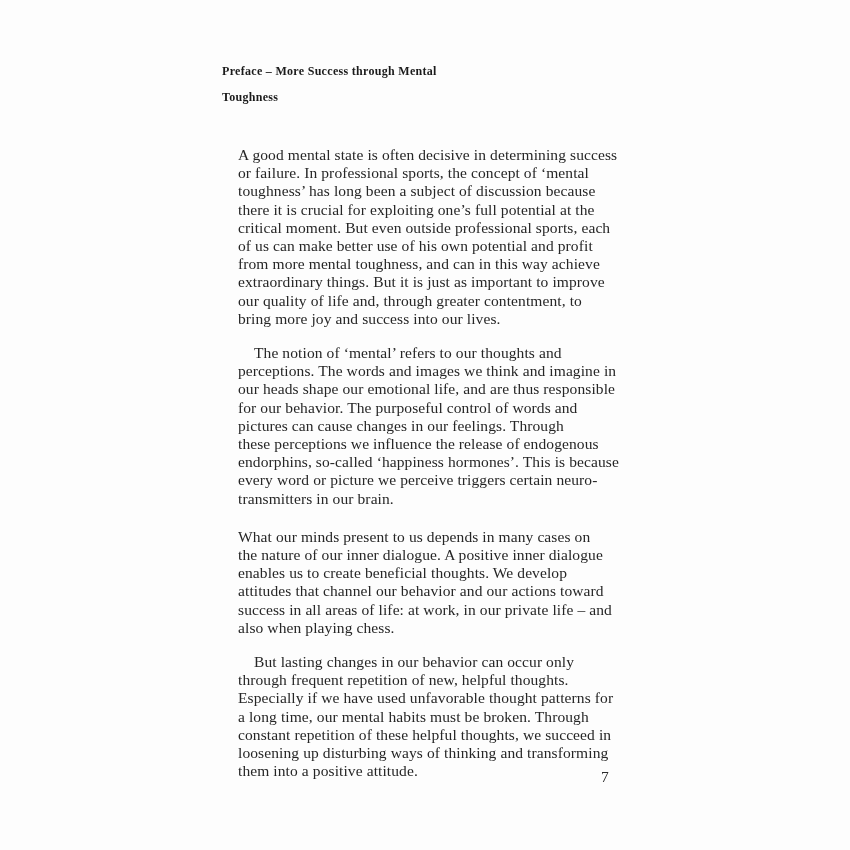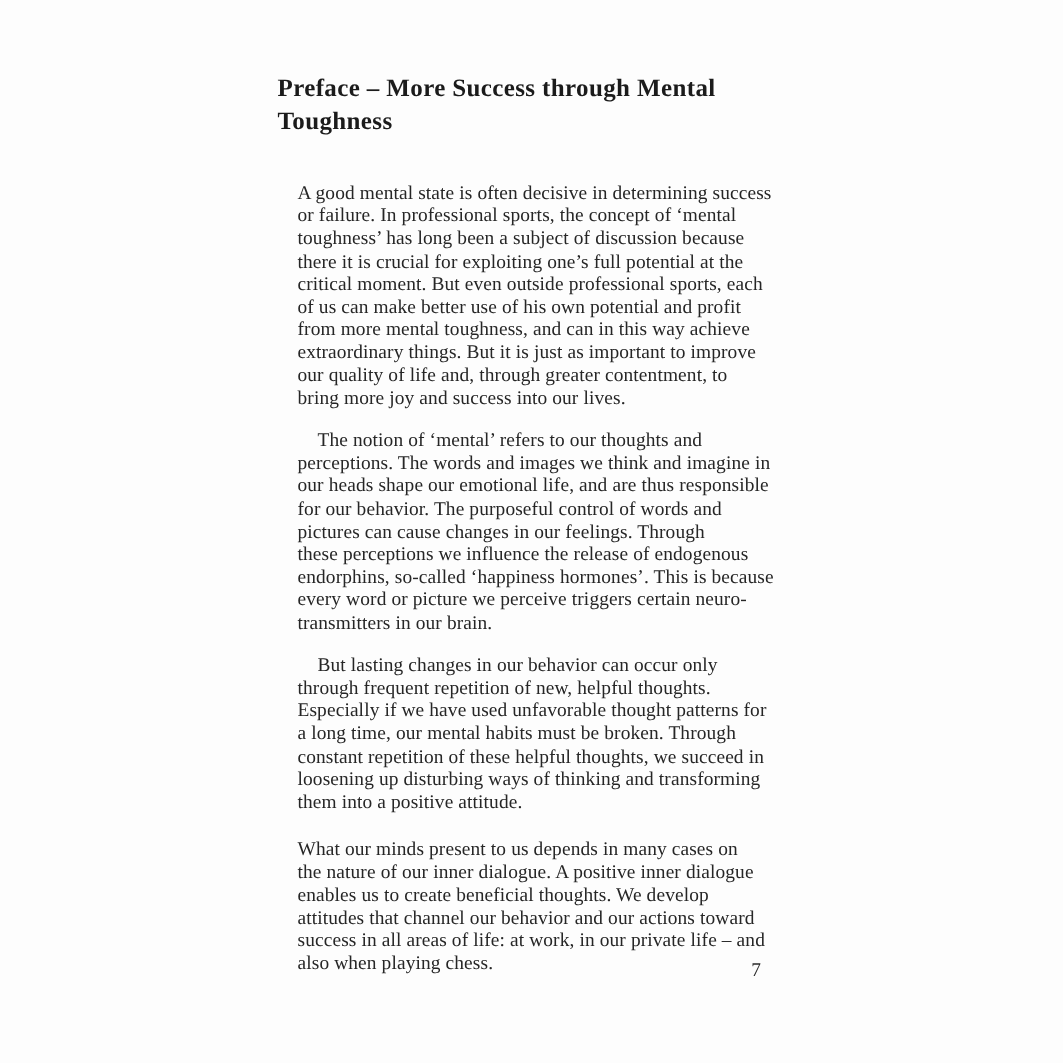--- a/index.html
+++ b/index.html
@@ -17,21 +17,21 @@
     overflow: hidden;
   }
   .content {
     position: absolute;
     left: 222px;
     top: 58px;
     width: 440px;
   }
   .title {
     margin: 0;
-    font-size: 20px;
+    font-size: 12px;
     line-height: 26px;
     font-weight: bold;
     letter-spacing: 0.3px;
     color: #1b1b1b;
     white-space: pre-line;
   }
   .para {
     margin: 16px;
     font-size: 15.5px;
     line-height: 18.2px;
@@ -75,28 +75,28 @@
 bring more joy and success into our lives.</p>
     <p class="para indent">The notion of ‘mental’ refers to our thoughts and
 perceptions. The words and images we think and imagine in
 our heads shape our emotional life, and are thus responsible
 for our behavior. The purposeful control of words and
 pictures can cause changes in our feelings. Through
 these perceptions we influence the release of endogenous
 endorphins, so-called ‘happiness hormones’. This is because
 every word or picture we perceive triggers certain neuro-
 transmitters in our brain.</p>
+    <p class="para block-gap">What our minds present to us depends in many cases on
+the nature of our inner dialogue. A positive inner dialogue
+enables us to create beneficial thoughts. We develop
+attitudes that channel our behavior and our actions toward
+success in all areas of life: at work, in our private life – and
+also when playing chess.</p>
     <p class="para indent">But lasting changes in our behavior can occur only
 through frequent repetition of new, helpful thoughts.
 Especially if we have used unfavorable thought patterns for
 a long time, our mental habits must be broken. Through
 constant repetition of these helpful thoughts, we succeed in
 loosening up disturbing ways of thinking and transforming
 them into a positive attitude.</p>
-    <p class="para block-gap">What our minds present to us depends in many cases on
-the nature of our inner dialogue. A positive inner dialogue
-enables us to create beneficial thoughts. We develop
-attitudes that channel our behavior and our actions toward
-success in all areas of life: at work, in our private life – and
-also when playing chess.</p>
   </div>
   <div class="page-number">7</div>
 </div>
 
 </body></html>

